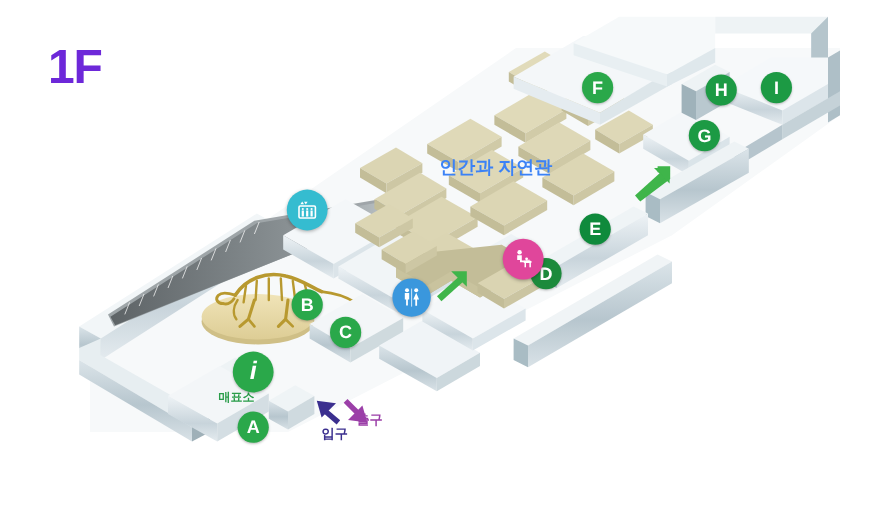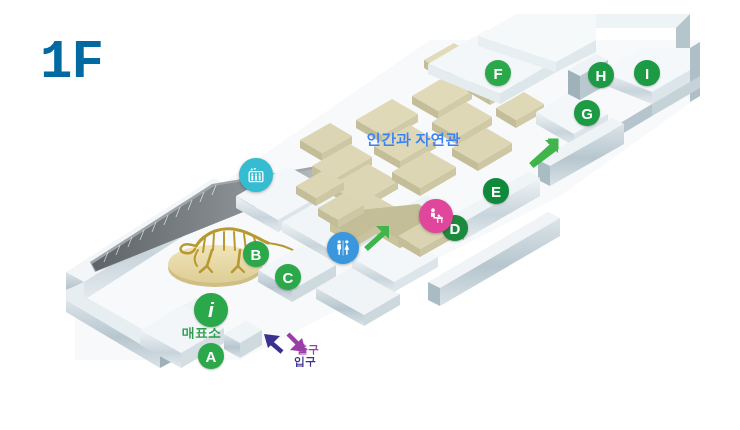--- a/index.html
+++ b/index.html
@@ -1,38 +1,38 @@
 <!DOCTYPE html>
 <html><head>
 <meta charset="utf-8">
 <style>
   html,body{margin:0;padding:0;background:#ffffff;}
   body{width:740px;height:430px;position:relative;overflow:hidden;
        font-family:"Liberation Sans","DejaVu Sans",sans-serif;}
   #map{position:absolute;left:0;top:0;width:740px;height:430px;}
 
-  .floor-title{position:absolute;left:40px;top:36px;font-size:54px;font-weight:bold;
-     color:#0369a1;letter-spacing:-1px;line-height:1;font-family:Liberation Mono, monospace;}
+  .floor-title{position:absolute;left:40px;top:36px;font-size:40px;font-weight:bold;
+     color:#6d28d9;letter-spacing:-1px;line-height:1;}
 
   .marker{position:absolute;width:26px;height:26px;border-radius:50%;
      background:#2aa84a;color:#ffffff;font-size:15px;font-weight:bold;
      display:flex;align-items:center;justify-content:center;
      box-shadow:0 1px 2px rgba(0,0,0,.25);}
   .marker.info{width:34px;height:34px;font-size:21px;font-style:italic;font-weight:bold;}
 
   .fac{position:absolute;border-radius:50%;display:flex;align-items:center;
      justify-content:center;box-shadow:0 1px 3px rgba(0,0,0,.3);}
   .fac svg{display:block;}
 
   .hall-label{position:absolute;font-size:15px;font-weight:bold;color:#3b82f6;
      white-space:nowrap;}
-  .ticket-label{position:absolute;font-size:13px;font-weight:bold;color:#2a9d4a;
+  .ticket-label{position:absolute;font-size:10px;font-weight:bold;color:#2a9d4a;
      white-space:nowrap;padding-left:22px;}
   .door-label{position:absolute;font-size:11px;font-weight:bold;white-space:nowrap;}
-  .lbl-in{color:#3b2f8f;margin-left:26px;}
+  .lbl-in{color:#3b2f8f;}
   .lbl-out{color:#9b3fa8;}
 </style>
 </head>
 <body>
 
 <svg id="map" viewBox="0 0 740 430">
   <defs>
     <linearGradient id="gWallFace" x1="0" y1="0" x2="0" y2="1">
       <stop offset="0%" stop-color="#dbe4e9"></stop>
         <stop offset="55%" stop-color="#b7c6ce"></stop>

